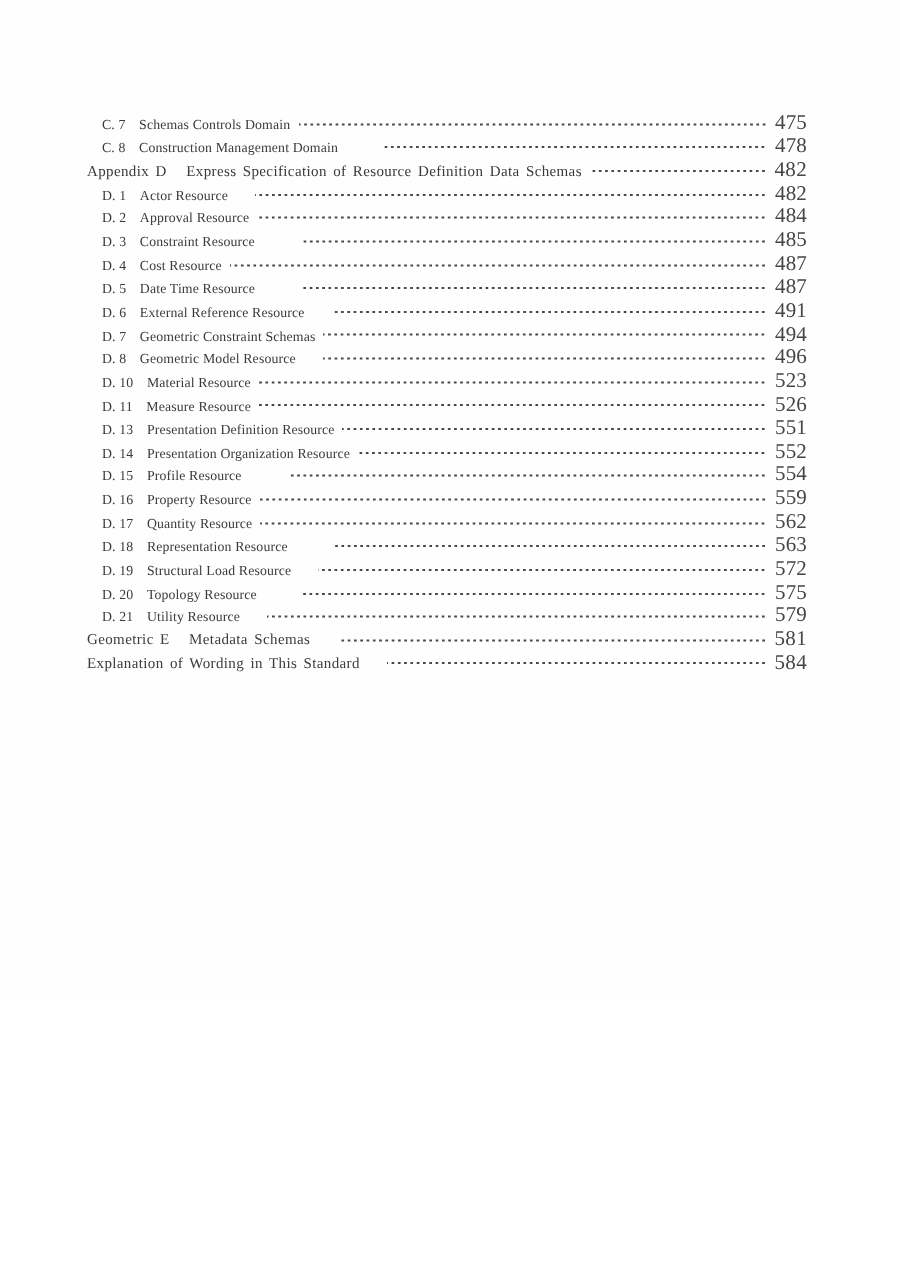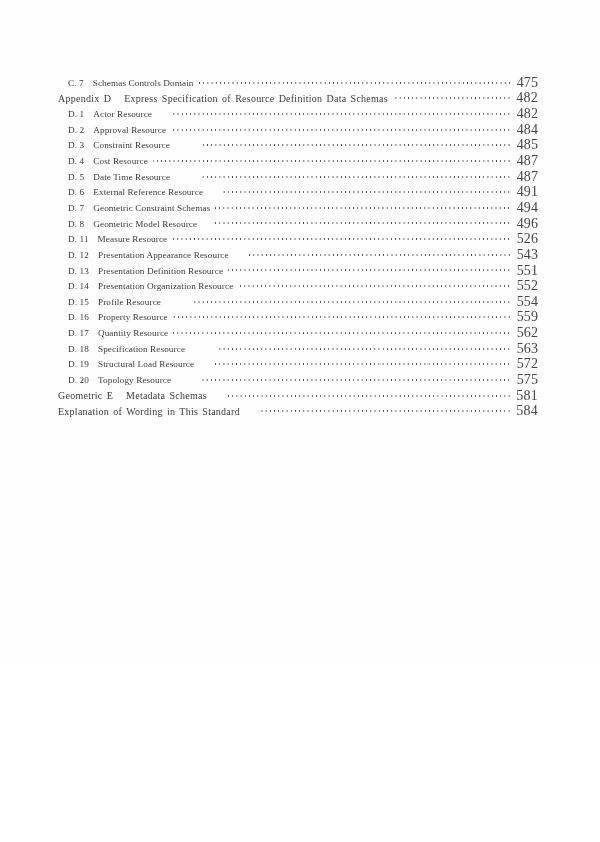--- a/index.html
+++ b/index.html
@@ -91,20 +91,26 @@
 
 <div class="page">
 
   <div class="toc">
       <div class="row lvl-sub">
     <span class="label">C. 7</span>
     <span class="title">Schemas Controls Domain</span>
     <span class="leader g0"></span>
     <span class="pagenum">475</span>
   </div>
+      <div class="row lvl-sub">
+    <span class="label">C. 8</span>
+    <span class="title">Construction Management Domain</span>
+    <span class="leader g2"></span>
+    <span class="pagenum">478</span>
+  </div>
       <div class="row lvl-top">
     <span class="label">Appendix D</span>
     <span class="title">Express Specification of Resource Definition Data Schemas</span>
     <span class="leader g0"></span>
     <span class="pagenum">482</span>
   </div>
       <div class="row lvl-sub">
     <span class="label">D. 1</span>
     <span class="title">Actor Resource</span>
     <span class="leader g1"></span>
@@ -146,32 +152,32 @@
     <span class="leader g0"></span>
     <span class="pagenum">494</span>
   </div>
       <div class="row lvl-sub">
     <span class="label">D. 8</span>
     <span class="title">Geometric Model Resource</span>
     <span class="leader g1"></span>
     <span class="pagenum">496</span>
   </div>
       <div class="row lvl-sub">
+    <span class="label">D. 10</span>
+    <span class="title">Material Resource</span>
+    <span class="leader g0"></span>
+    <span class="pagenum">523</span>
+  </div>
+      <div class="row lvl-sub">
     <span class="label">D. 11</span>
     <span class="title">Measure Resource</span>
     <span class="leader g0"></span>
     <span class="pagenum">526</span>
   </div>
       <div class="row lvl-sub">
-    <span class="label">D. 12</span>
-    <span class="title">Presentation Appearance Resource</span>
-    <span class="leader g1"></span>
-    <span class="pagenum">543</span>
-  </div>
-      <div class="row lvl-sub">
     <span class="label">D. 13</span>
     <span class="title">Presentation Definition Resource</span>
     <span class="leader g0"></span>
     <span class="pagenum">551</span>
   </div>
       <div class="row lvl-sub">
     <span class="label">D. 14</span>
     <span class="title">Presentation Organization Resource</span>
     <span class="leader g0"></span>
     <span class="pagenum">552</span>
@@ -189,35 +195,41 @@
     <span class="pagenum">559</span>
   </div>
       <div class="row lvl-sub">
     <span class="label">D. 17</span>
     <span class="title">Quantity Resource</span>
     <span class="leader g0"></span>
     <span class="pagenum">562</span>
   </div>
       <div class="row lvl-sub">
     <span class="label">D. 18</span>
-    <span class="title">Specification Resource</span>
+    <span class="title">Representation Resource</span>
     <span class="leader g2"></span>
     <span class="pagenum">563</span>
   </div>
       <div class="row lvl-sub">
     <span class="label">D. 19</span>
     <span class="title">Structural Load Resource</span>
     <span class="leader g1"></span>
     <span class="pagenum">572</span>
   </div>
       <div class="row lvl-sub">
     <span class="label">D. 20</span>
     <span class="title">Topology Resource</span>
     <span class="leader g2"></span>
     <span class="pagenum">575</span>
+  </div>
+      <div class="row lvl-sub">
+    <span class="label">D. 21</span>
+    <span class="title">Utility Resource</span>
+    <span class="leader g1"></span>
+    <span class="pagenum">579</span>
   </div>
       <div class="row lvl-top">
     <span class="label">Geometric E</span>
     <span class="title">Metadata Schemas</span>
     <span class="leader g1"></span>
     <span class="pagenum">581</span>
   </div>
       <div class="row lvl-top">
 
     <span class="title">Explanation of Wording in This Standard</span>

